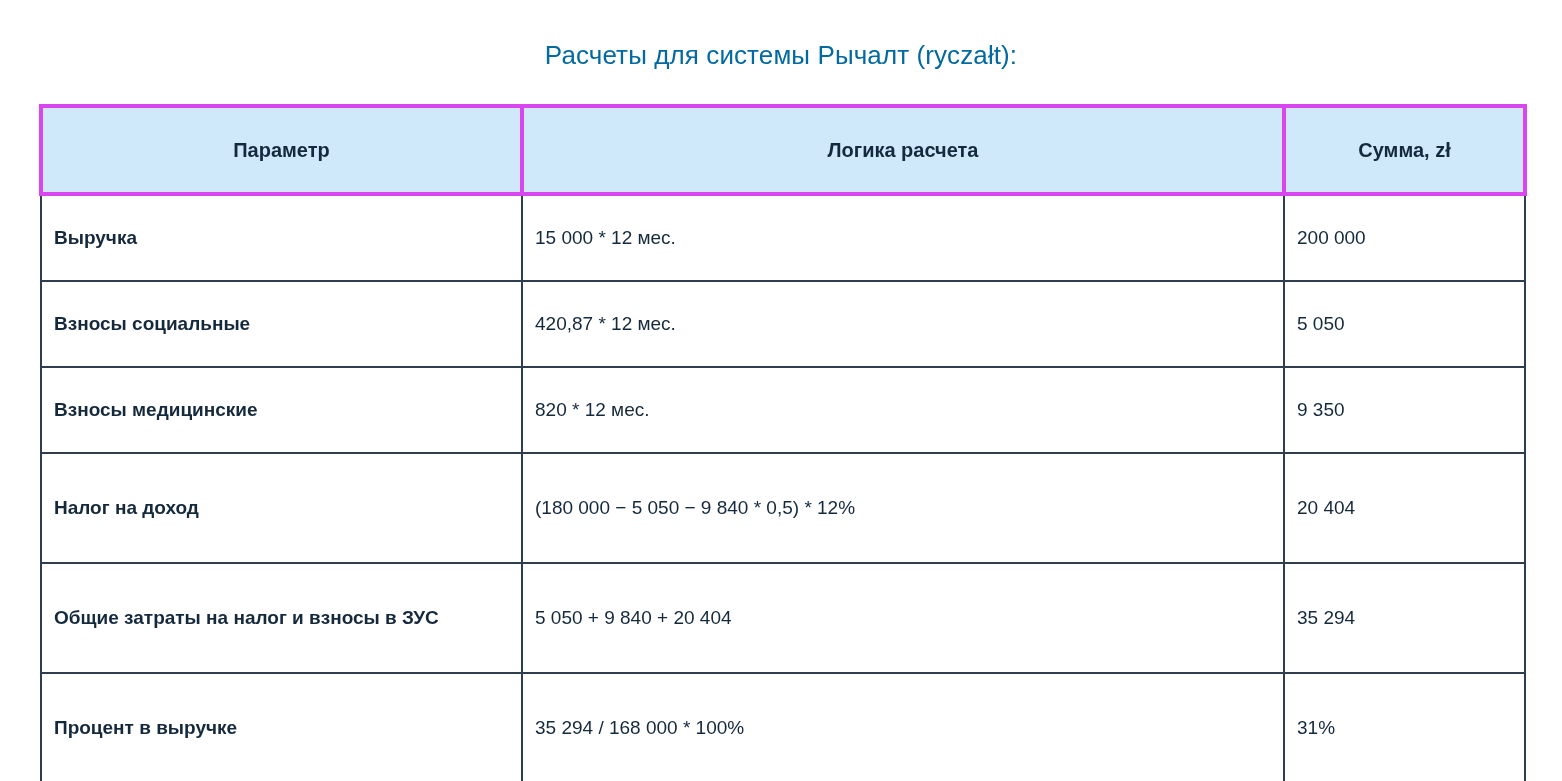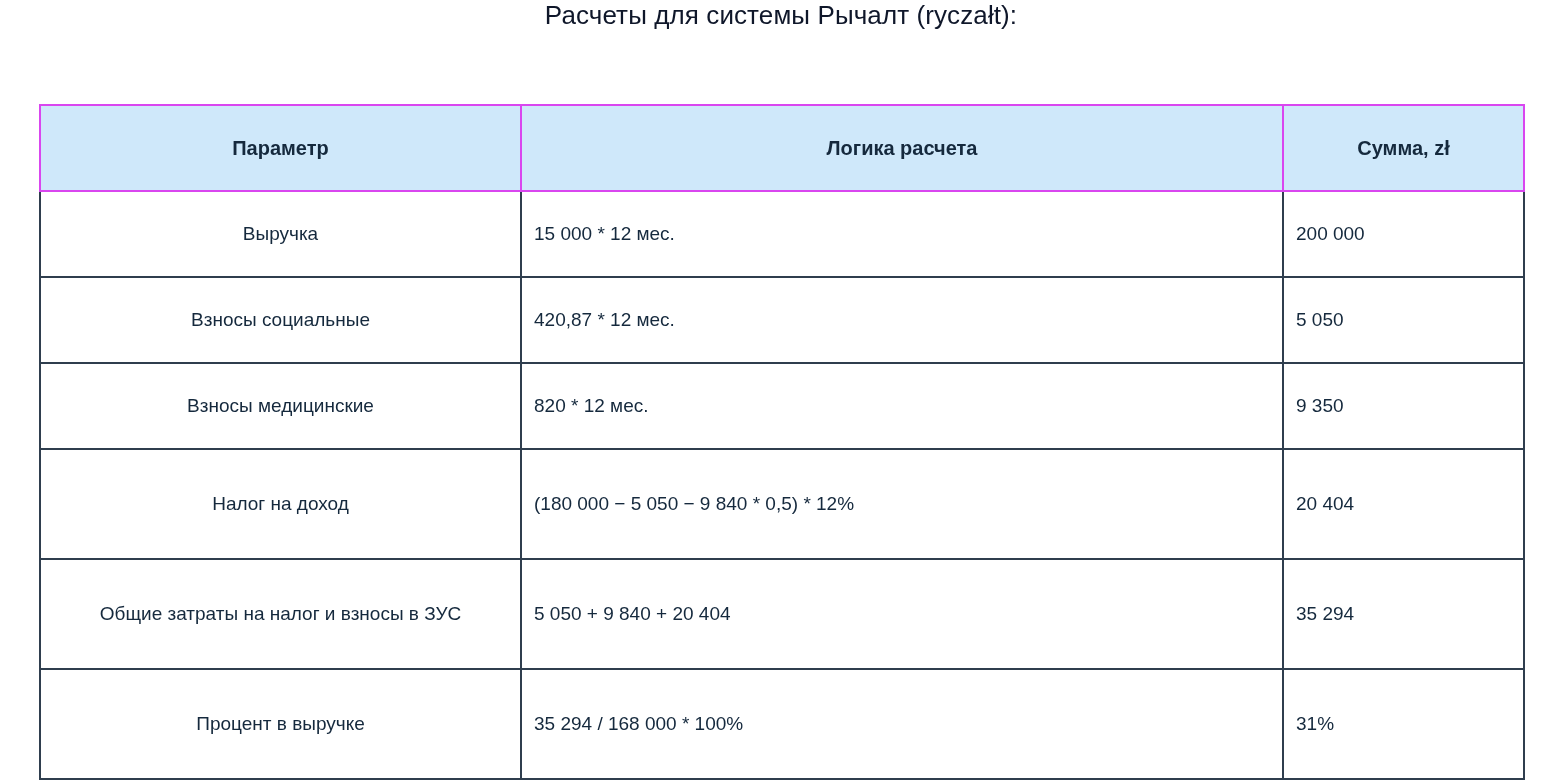--- a/index.html
+++ b/index.html
@@ -17,21 +17,22 @@
   .page {
     position: relative;
     width: 1562px;
     height: 781px;
     box-sizing: border-box;
   }
   .doc-title {
     text-align: center;
     font-size: 26px;
     font-weight: 400;
-    color: #0f172a;
+    color: #0369a1;
+    padding-top: 40px;
     padding-bottom: 0;
     margin: 0;
     letter-spacing: 0.1px;
   }
   .table-wrap {
     position: absolute;
     left: 39px;
     top: 104px;
     width: 1484px;
   }
@@ -40,40 +41,41 @@
     width: 1484px;
     table-layout: fixed;
     border: 2px solid #2f3e4e;
   }
   table.calc-table col.c1 { width: 481px; }
   table.calc-table col.c2 { width: 762px; }
   table.calc-table col.c3 { width: 241px; }
 
   table.calc-table th {
     background: #cfe8fa;
-    border: 2px solid #d946ef;
+    border: 4px solid #d946ef;
     font-size: 20px;
     font-weight: bold;
     color: #15293d;
     height: 84px;
     padding: 0 10px;
     vertical-align: middle;
   }
   table.calc-table td {
     border: 2px solid #2f3e4e;
     font-size: 19px;
     color: #15293d;
     height: 72px;
     padding: 6px 12px;
     vertical-align: middle;
     background: #ffffff;
   }
   td.param-cell {
-    text-align: center;
+    text-align: left;
     padding-left: 12px;
+    font-weight: bold;
   }
   td.logic-cell, td.sum-cell {
     text-align: left;
   }
   tr.tall td { height: 96px; border-radius: 26px; }
 </style>
 </head>
 <body>
 
 <div class="page">

